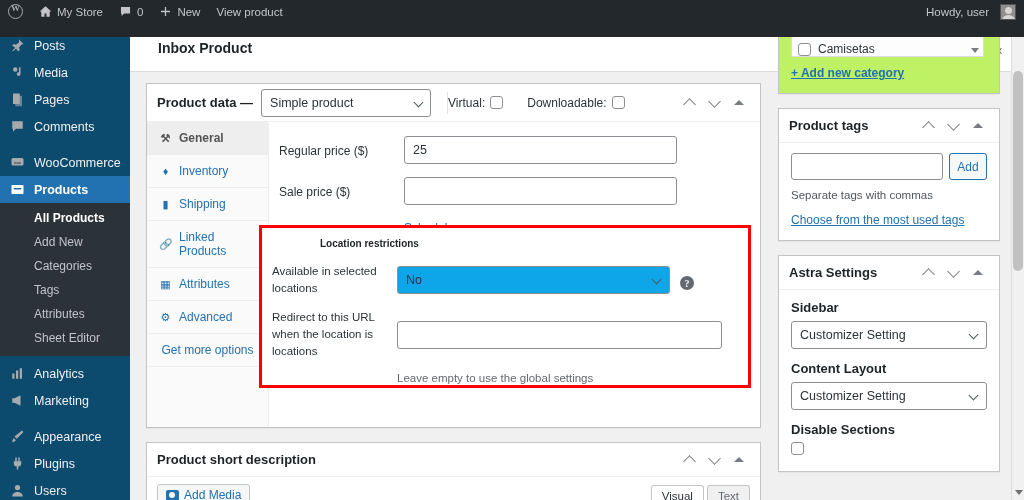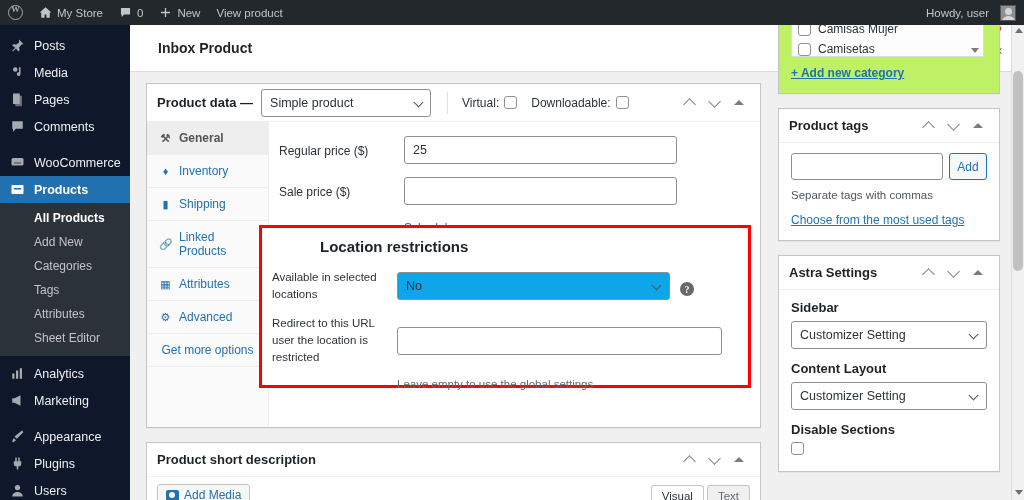--- a/index.html
+++ b/index.html
@@ -6,23 +6,23 @@
   html, body {
     width: 1024px; height: 500px;
     overflow: hidden;
     font-family: "Liberation Sans", sans-serif;
     background: #f0f0f1;
   }
   body { position: relative; }
 
   
   #adminbar {
-    position: absolute; top: 0; left: 0; width: 1024px; height: 25px;
+    position: absolute; top: 0; left: 0; width: 1024px; height: 37px;
     background: #23282d; color: #c3c4c7;
-    display: flex; align-items: center;
+    display: flex; align-items: flex-start;
     font-size: 11.5px; z-index: 50;
   }
   #adminbar .ab-item {
     display: flex; align-items: center; gap: 5px;
     padding: 0 8px; height: 23px; color: #c3c4c7; white-space: nowrap;
   }
   #adminbar .ab-right { margin-left: auto; display: flex; align-items: center; }
   .wp-logo {
     width: 15px; height: 15px; border-radius: 50%;
     border: 1.6px solid #a7aaad; position: relative; display: inline-block;
@@ -40,21 +40,21 @@
     border-radius: 50%; background: #d6d6d6;
   }
   .ico-avatar::before {
     content: ""; position: absolute; left: 1px; top: 10px; width: 13px; height: 8px;
     border-radius: 6px 6px 0 0; background: #d6d6d6;
   }
 
   
   #adminmenu {
     position: absolute; top: 23px; left: 0; width: 130px; bottom: 0;
-    background: #0f172a; color: #f0f0f1; font-size: 12.5px; z-index: 40;
+    background: #0c4a6e; color: #f0f0f1; font-size: 12.5px; z-index: 40;
   }
   .menu-top {
     display: flex; align-items: center; gap: 8px;
     height: 27px; padding: 0 9px; color: #f0f0f1; position: relative;
   }
   .menu-top.current { background: #2271b1; color: #fff; font-weight: 600; }
   .menu-top.current::after {
     content: ""; position: absolute; right: -8px; top: 50%;
     margin-top: -8px; border: 8px solid transparent;
     border-left-color: #2271b1;
@@ -143,22 +143,22 @@
     border: 1px solid #8c8f94; border-radius: 3px; background: #fff;
     font-size: 12.5px; color: #2c3338; padding: 0 24px 0 8px;
     display: flex; align-items: center; position: relative;
   }
   .pd-select .sel-chev {
     position: absolute; right: 8px; top: 9px;
     width: 7px; height: 7px;
     border-right: 1.6px solid #50575e; border-bottom: 1.6px solid #50575e;
     transform: rotate(45deg);
   }
-  .pd-checks { display: flex; align-items: center; gap: 14px; margin-left: 16px;
-    border-left: 1px solid #e0e0e0; padding-left: 14px; height: 22px; }
+  .pd-checks { display: flex; align-items: center; gap: 24px; margin-left: 16px;
+    border-left: 1px solid #e0e0e0; padding-left: 0; height: 22px; }
   .pd-check { display: flex; align-items: center; gap: 5px; font-size: 12px; color: #2c3338; }
   .cbox { width: 13px; height: 13px; border: 1px solid #8c8f94;
     border-radius: 3px; background: #fff; display: inline-block; }
   .pd-header .handle-actions { margin-left: auto; }
 
   .pd-body { display: flex; min-height: 305px; }
   .pd-tabs { width: 122px; background: #fafafa; border-right: 1px solid #eee; padding-top: 0; }
   .pd-tab {
     display: flex; align-items: center; gap: 7px;
     padding: 9px 8px 9px 12px; font-size: 12px; color: #2271b1;
@@ -179,21 +179,21 @@
   }
   .field-link { font-size: 12px; color: #2271b1; text-decoration: underline;
     margin-left: 125px; display: inline-block; margin-top: -6px; }
 
   
   #loc-restrictions {
     position: absolute; left: -10px; top: 103px; width: 492px; height: 163px;
     border: 3px solid #ff0000; background: #fff; padding: 10px 0 0 10px;
   }
   #loc-restrictions .sect-title {
-    font-size: 15px; font-weight: 600; color: #1d2327; margin-bottom: 14px; padding-left: 48px;
+    font-size: 10px; font-weight: 600; color: #1d2327; margin-bottom: 14px; padding-left: 48px;
   }
   .lr-row { display: flex; align-items: center; margin-bottom: 12px; }
   .lr-label { width: 125px; font-size: 11.5px; color: #2c3338; line-height: 17px; }
   .lr-select {
     width: 273px; height: 28px; border: 1px solid #8c8f94; border-radius: 3px;
     background: #0ea5e9; font-size: 12.5px; color: #2c3338; padding: 0 24px 0 8px;
     display: flex; align-items: center; position: relative;
   }
   .lr-select .sel-chev {
     position: absolute; right: 9px; top: 9px; width: 7px; height: 7px;
@@ -548,21 +548,21 @@
               <div class="lr-row">
                 <div class="lr-label">Available in selected locations</div>
                 <div class="lr-select">
                   <span>No</span>
                   <span class="sel-chev"></span>
                 </div>
                 <span class="help-tip">?</span>
               </div>
 
               <div class="lr-row">
-                <div class="lr-label">Redirect to this URL user the location is restricted</div>
+                <div class="lr-label">Redirect to this URL when the location is locations</div>
                 <div class="lr-input"></div>
               </div>
 
               <div class="lr-hint">Leave empty to use the global settings</div>
             </div>
 
           </div>
         </div>
       </div>
 

